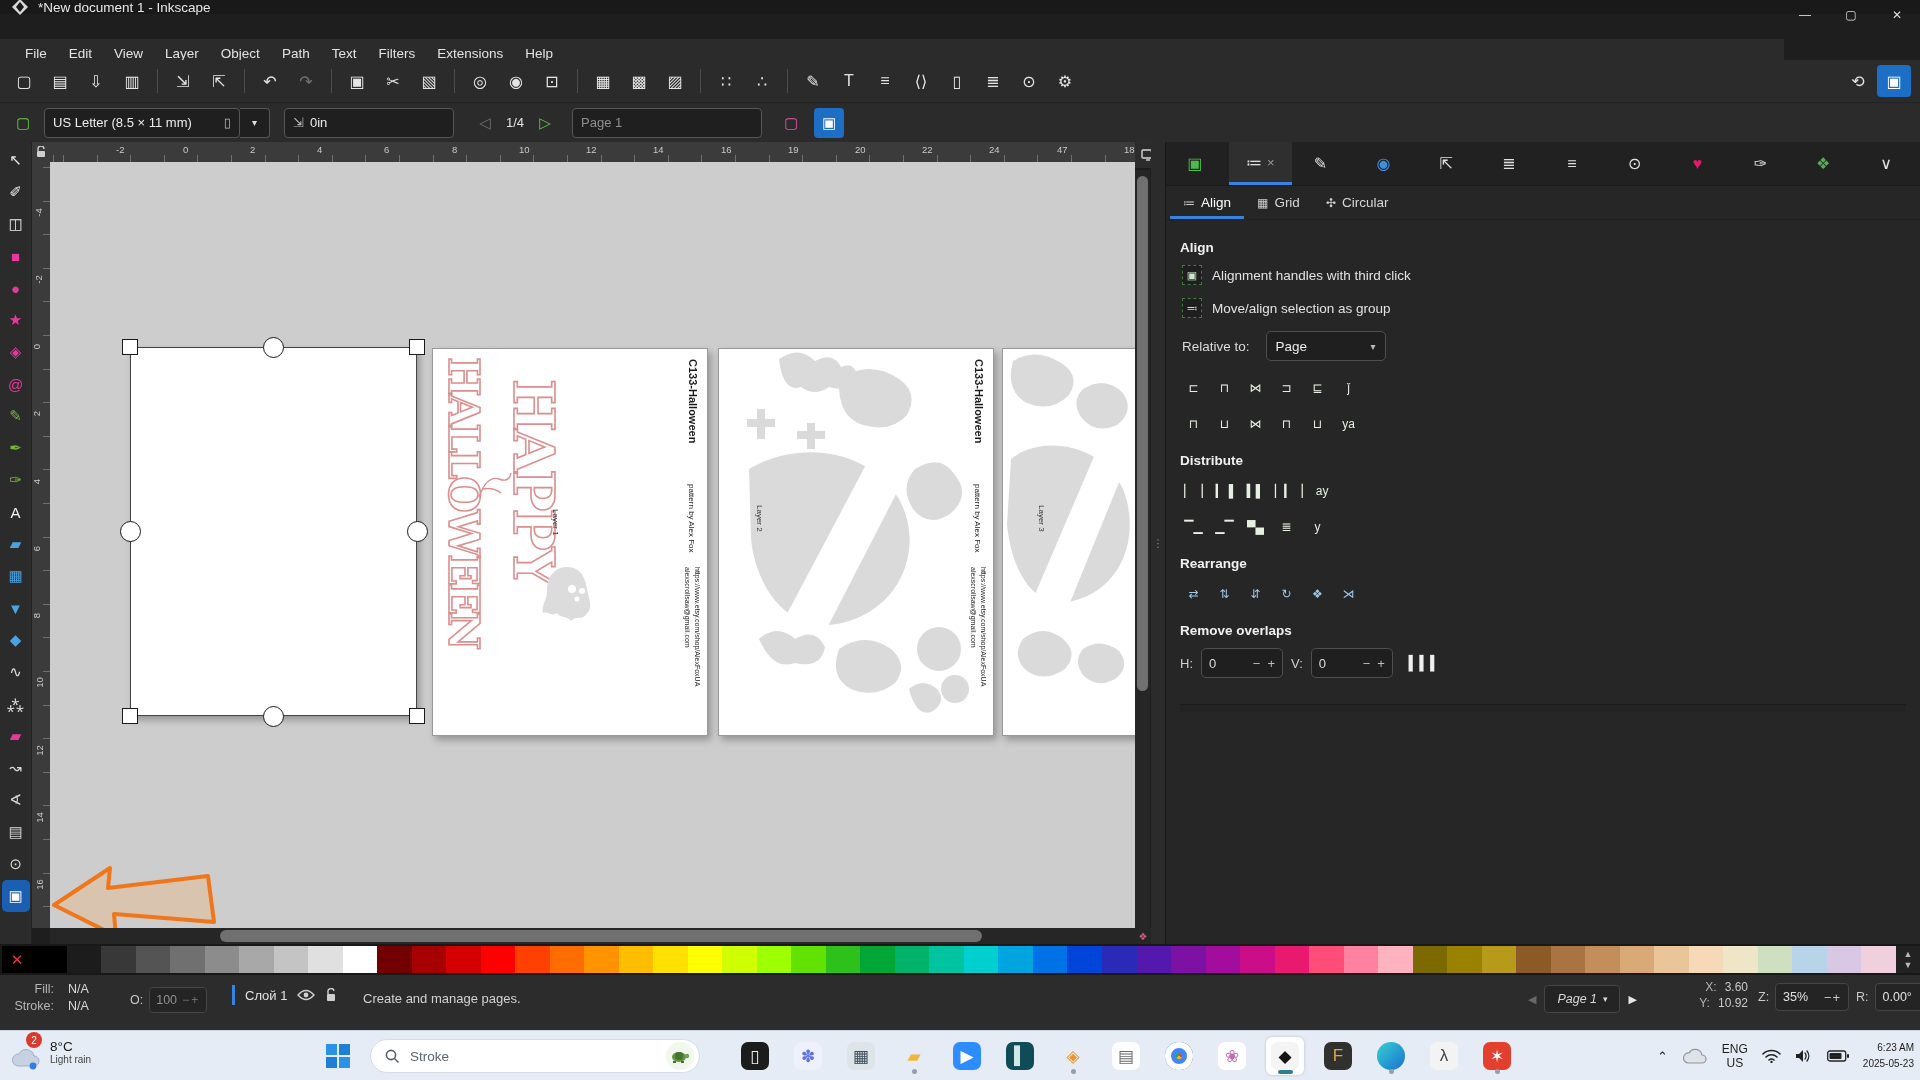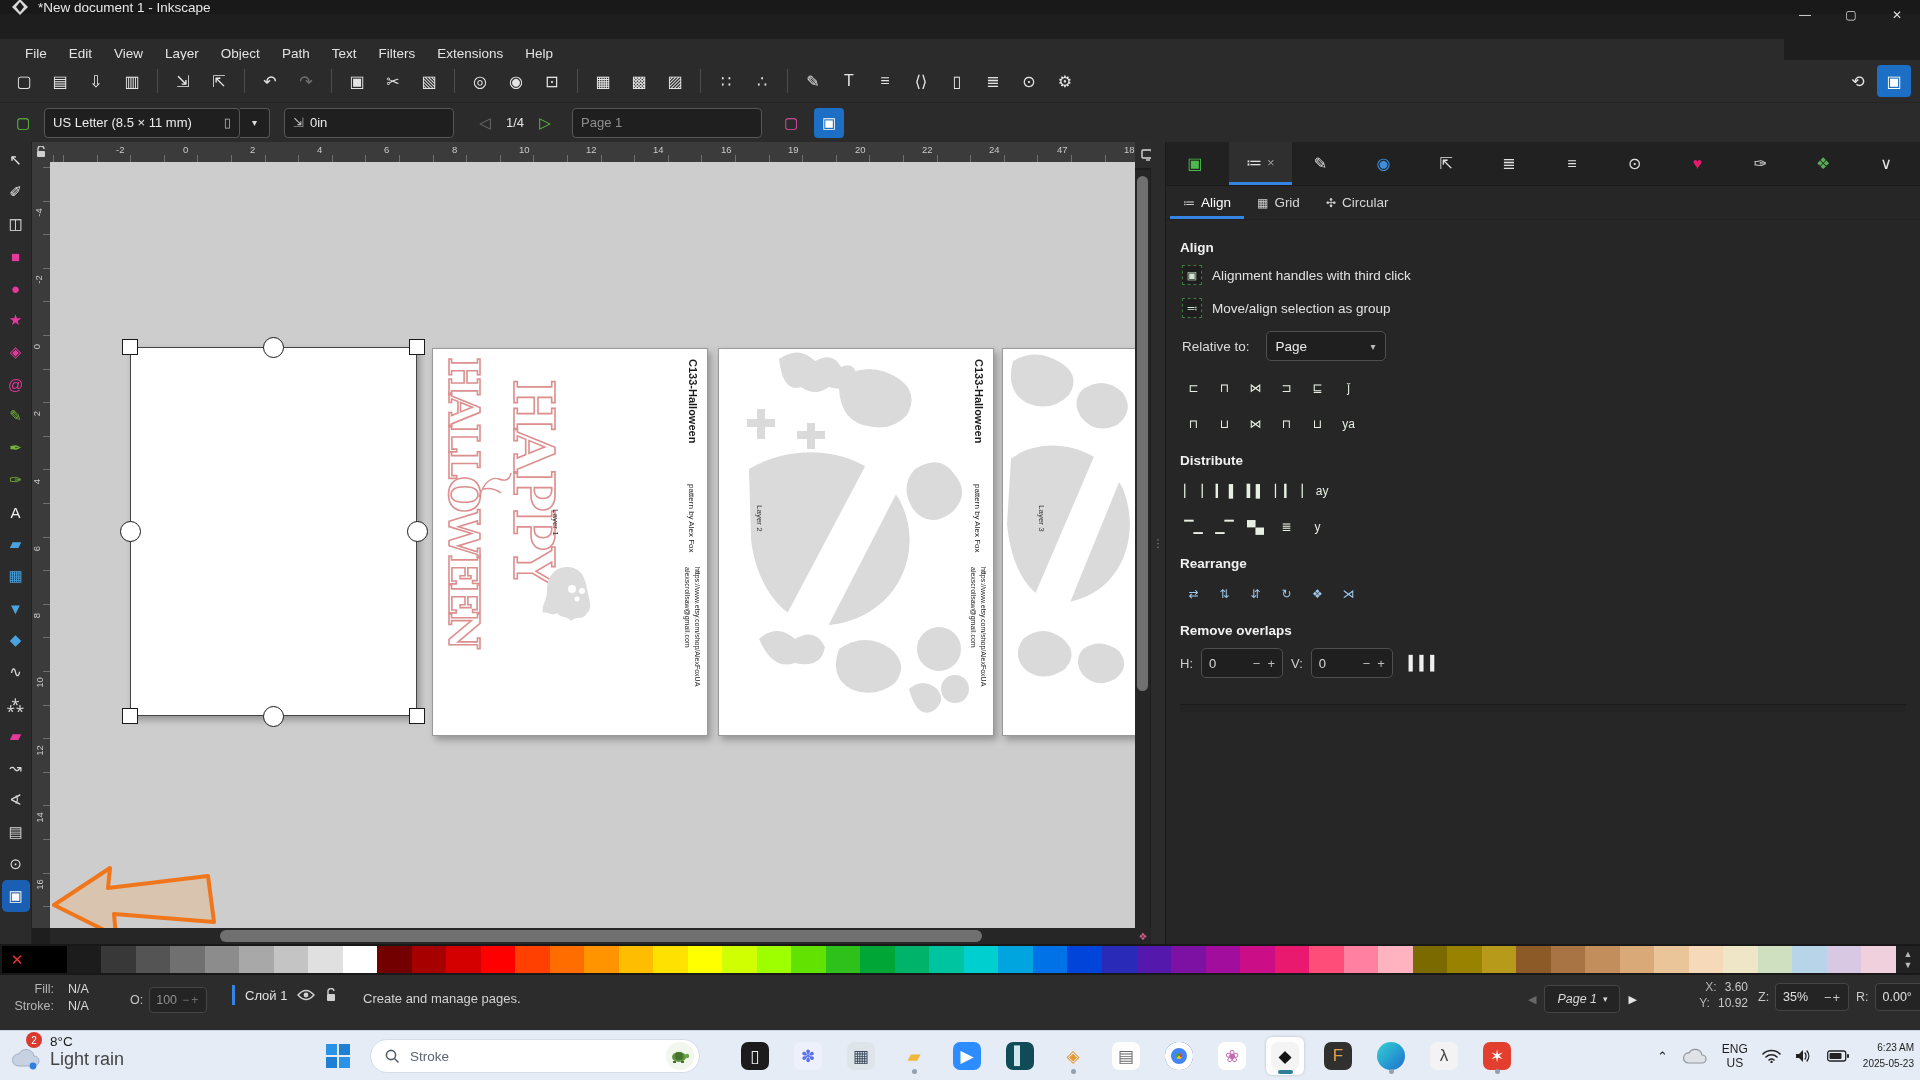--- a/index.html
+++ b/index.html
@@ -99,21 +99,21 @@
 #xy-block .xl{color:#b5b5b5;margin-right:8px}
 #z-block{position:absolute;left:1758px;top:8px;display:flex;align-items:center;gap:6px}
 #r-block{position:absolute;left:1856px;top:8px;display:flex;align-items:center;gap:6px}
 .zr-box{width:74px;height:28px;background:#242424;border:1px solid #454545;border-radius:4px;display:flex;align-items:center;padding:0 7px;color:#e0e0e0}
 .zr-box .pm{margin-left:auto;color:#c5c5c5;font-size:13px;letter-spacing:1px}
 #r-block .zr-box{width:84px}
 
 #taskbar{position:absolute;left:0;top:1030px;width:1920px;height:50px;background:#e6ecf5;border-top:1px solid #cbd4e1}
 #weather{position:absolute;left:8px;top:3px;display:flex;align-items:center;gap:6px;color:#1d1d1d}
 #weather .t1{font-size:13.5px;color:#1a1a1a}
-#weather .t2{font-size:18px;color:#444}
+#weather .t2{font-size:10px;color:#444}
 #weather .badge{position:absolute;left:18px;top:-2px;width:16px;height:16px;border-radius:50%;background:#d83b2e;color:#fff;font-size:10px;display:flex;align-items:center;justify-content:center}
 #start{position:absolute;left:322px;top:9px;width:32px;height:32px;display:flex;align-items:center;justify-content:center}
 #searchpill{position:absolute;left:370px;top:8px;width:330px;height:34px;background:#fff;border:1px solid #d4dce8;border-radius:17px;display:flex;align-items:center;padding:0 5px 0 14px;gap:10px}
 #searchpill .stext{color:#5a6572;font-size:13.5px;flex:1}
 #sh-bubble{width:28px;height:28px;border-radius:50%;background:#f2f7ee;display:flex;align-items:center;justify-content:center}
 #tb-apps{position:absolute;left:736px;top:6px;display:flex;gap:15px}
 .tb-app{position:relative;width:38px;height:38px;display:flex;align-items:center;justify-content:center;border-radius:6px}
 .tb-app .gl{width:28px;height:28px;border-radius:7px;display:flex;align-items:center;justify-content:center;font-size:17px}
 .tb-app.dot::after{content:"";position:absolute;bottom:1px;left:17px;width:5px;height:5px;border-radius:50%;background:#93a0b0}
 .tb-app.active{background:#fdfdfd;box-shadow:0 0 3px rgba(0,0,0,.2)}

